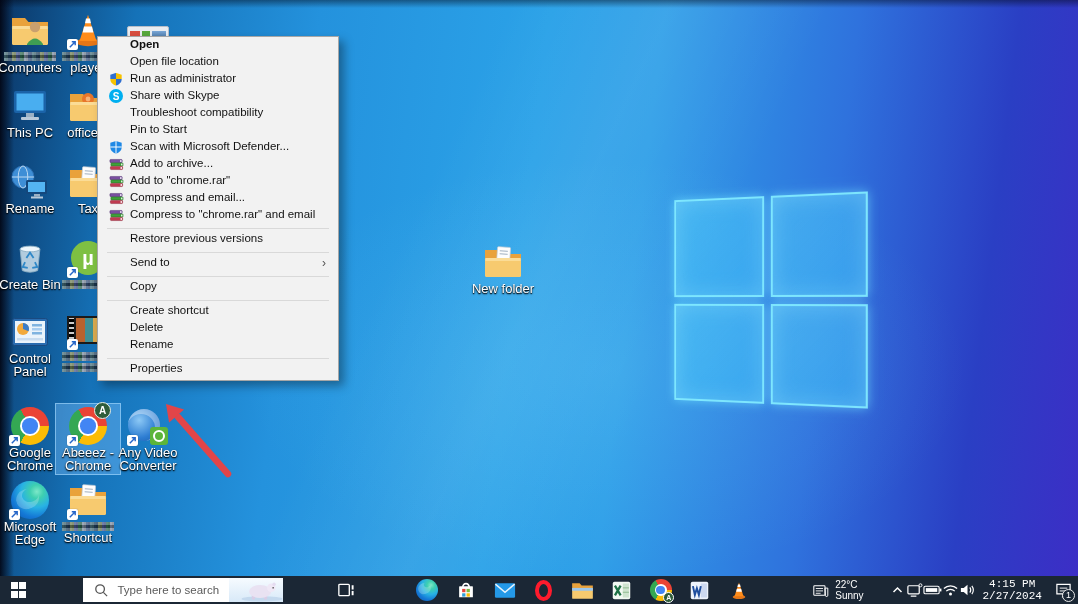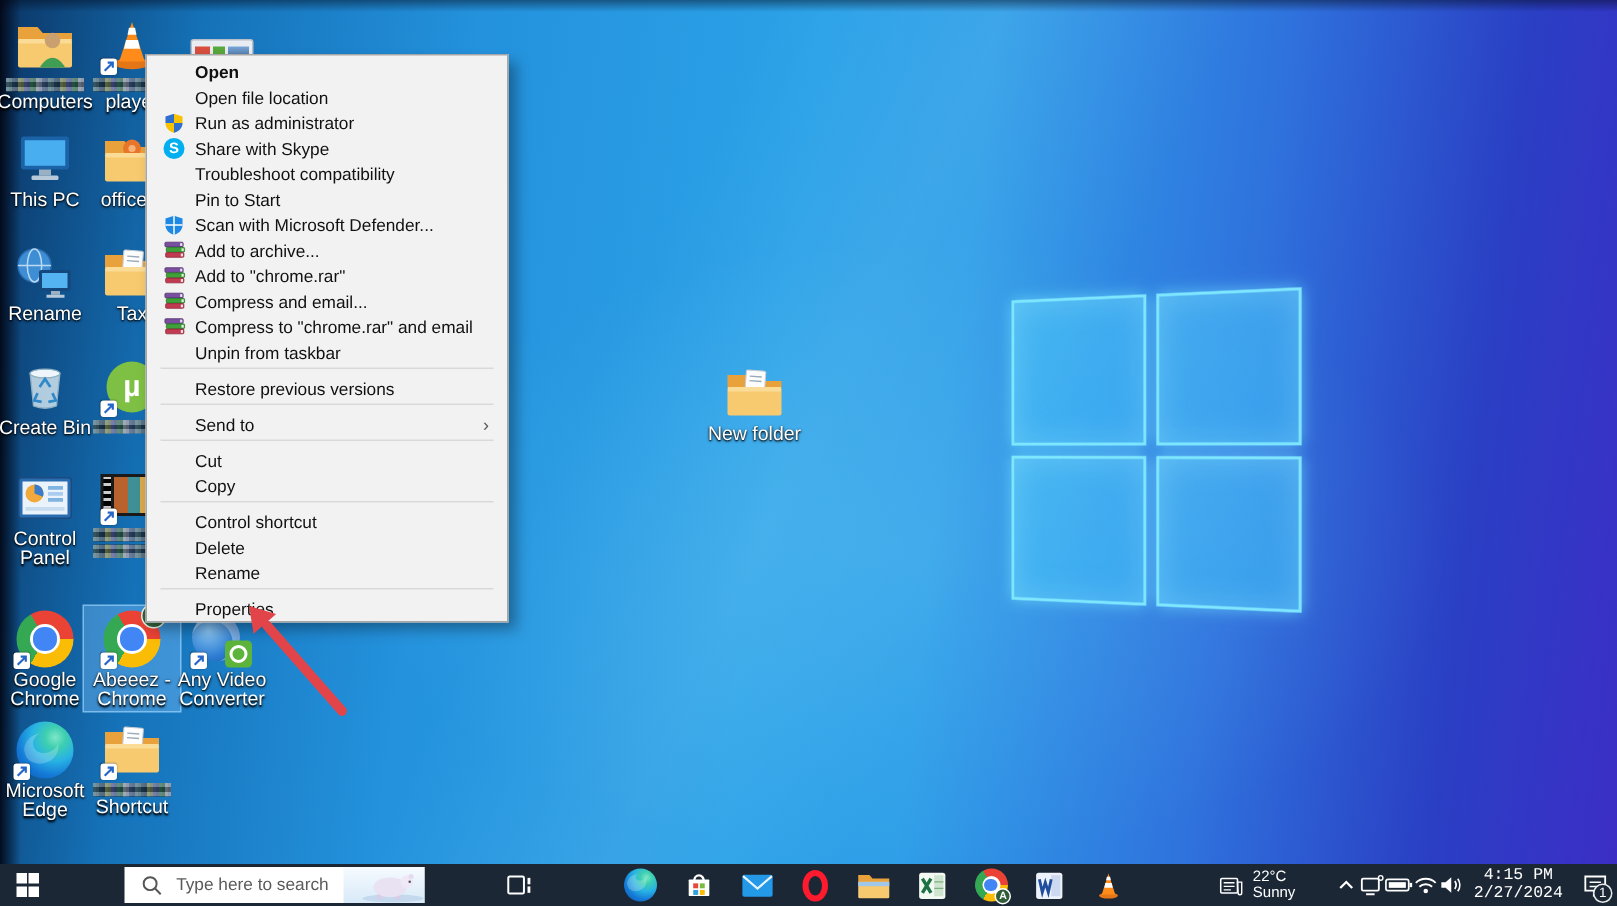--- a/index.html
+++ b/index.html
@@ -74,21 +74,21 @@
     display:flex; align-items:center; gap:2px; padding:2px; }
   .ic-partial i { display:block; height:70%; }
   .ic-partial .p1 { width:10px; background:#d94f3f; }
   .ic-partial .p2 { width:8px; background:#58a83c; }
   .ic-partial .p3 { flex:1; background:linear-gradient(#7aa7d8,#33618f); }
 
   
   .menu { position:absolute; left:97px; top:36px; width:242px; background:#f2f2f2;
     border:1px solid #a6a6a6; box-shadow:5px 5px 9px rgba(0,0,0,0.35); padding:1px 0;
     z-index:50; font-size:11.5px; color:#111; }
-  .menu-item { height:17px; display:flex; align-items:flex-end; padding-left:6px; position:relative; cursor:default; }
+  .menu-item { height:17px; display:flex; align-items:flex-start; padding-left:6px; position:relative; cursor:default; }
   .menu-item .mi-icon { width:24px; display:flex; align-items:center; justify-content:center; }
   .menu-item .mi-label { margin-left:2px; white-space:nowrap; }
   .menu-item.bold .mi-label { font-weight:bold; }
   .mi-chevron { position:absolute; right:12px; color:#555; font-size:12px; }
   .menu-sep { height:1px; background:#d9d9d9; margin:3px 9px; }
   .skype-dot { width:14px; height:14px; border-radius:50%; background:#00aff0; color:#fff;
     font-size:10px; font-weight:bold; display:flex; align-items:center; justify-content:center; }
 
   
   .anno-arrow { position:absolute; left:148px; top:396px; z-index:60; }
@@ -476,48 +476,40 @@
               <rect x="1" y="2.6" width="13" height="3.4" rx="0.8" fill="#7a4ea0" stroke="#4a2a6a" stroke-width="0.5"></rect>
               <rect x="11.8" y="3.3" width="1.6" height="2" fill="#e8e0f0"></rect>
               <rect x="2" y="6.3" width="13" height="3.4" rx="0.8" fill="#3fa03a" stroke="#1e6e1e" stroke-width="0.5"></rect>
               <rect x="12.8" y="7" width="1.6" height="2" fill="#e0f0e0"></rect>
               <rect x="1.5" y="10" width="13" height="3.4" rx="0.8" fill="#c03a50" stroke="#8a1e32" stroke-width="0.5"></rect>
               <rect x="12.3" y="10.7" width="1.6" height="2" fill="#f5e2e6"></rect>
             </svg>
           </span>
           <span class="mi-label">Compress to "chrome.rar" and email</span>
         </div>
-        <div class="menu-item">
-          <span class="mi-icon"></span>
-          <span class="mi-label">Unpin from taskbar</span>
-        </div>
         <div class="menu-sep"></div>
         <div class="menu-item">
           <span class="mi-icon"></span>
           <span class="mi-label">Restore previous versions</span>
         </div>
         <div class="menu-sep"></div>
         <div class="menu-item">
           <span class="mi-icon"></span>
           <span class="mi-label">Send to</span>
           <span class="mi-chevron">›</span>
         </div>
         <div class="menu-sep"></div>
         <div class="menu-item">
           <span class="mi-icon"></span>
-          <span class="mi-label">Cut</span>
-        </div>
-        <div class="menu-item">
-          <span class="mi-icon"></span>
           <span class="mi-label">Copy</span>
         </div>
         <div class="menu-sep"></div>
         <div class="menu-item">
           <span class="mi-icon"></span>
-          <span class="mi-label">Control shortcut</span>
+          <span class="mi-label">Create shortcut</span>
         </div>
         <div class="menu-item">
           <span class="mi-icon"></span>
           <span class="mi-label">Delete</span>
         </div>
         <div class="menu-item">
           <span class="mi-icon"></span>
           <span class="mi-label">Rename</span>
         </div>
         <div class="menu-sep"></div>

